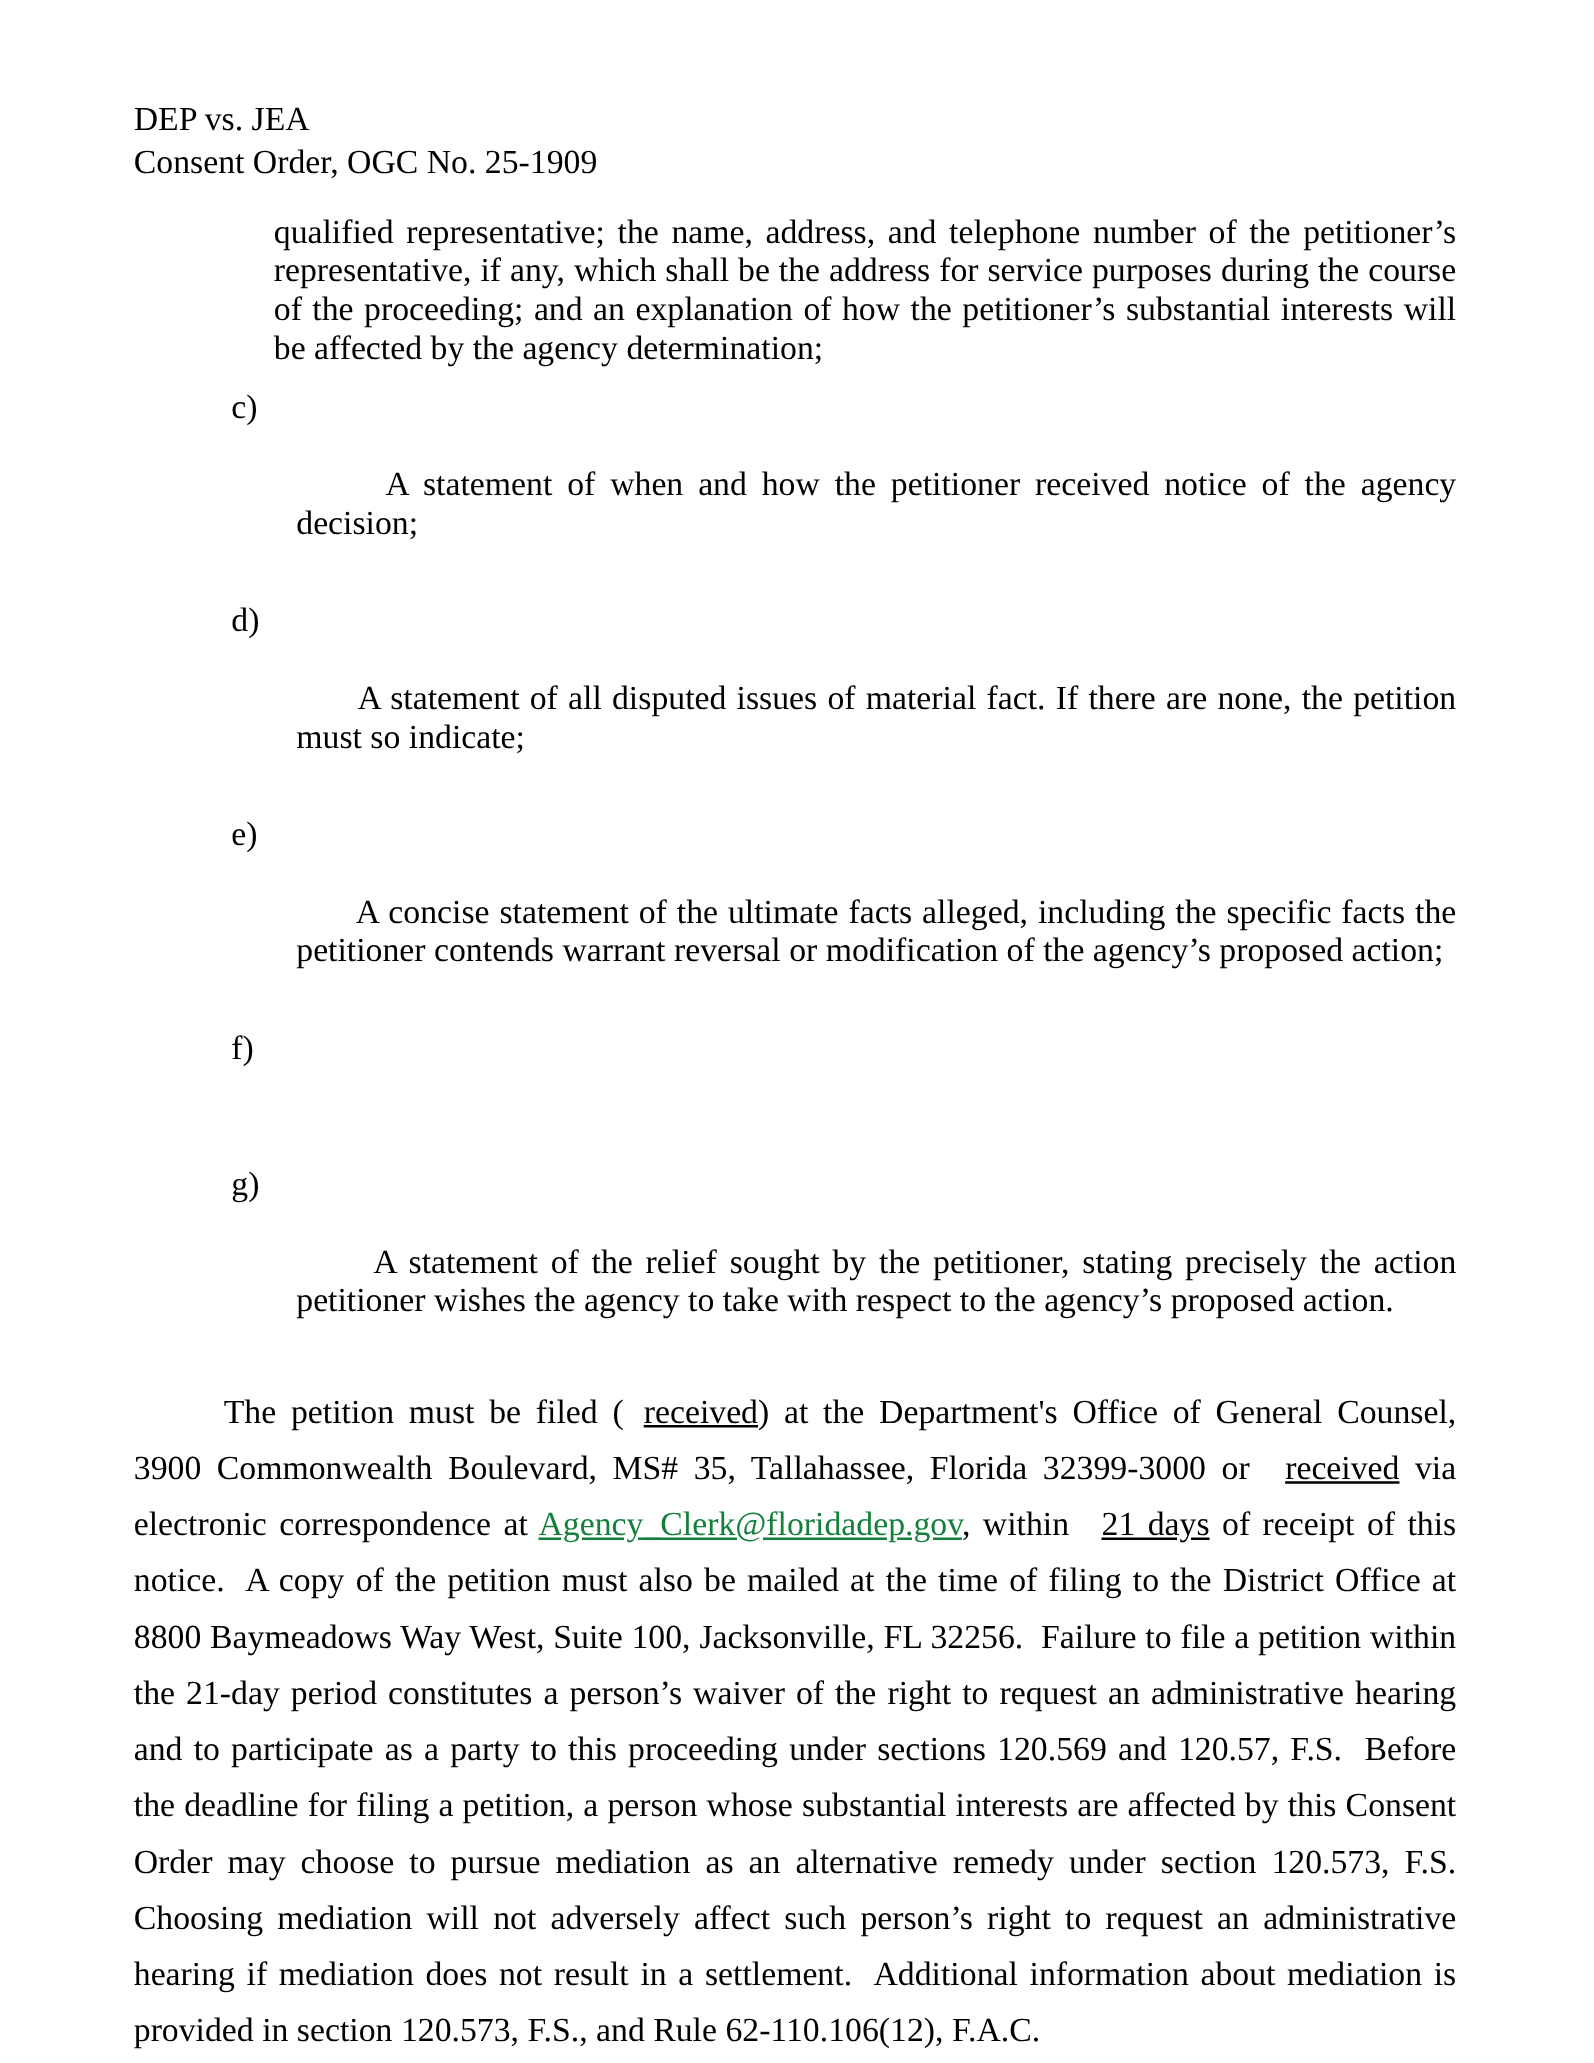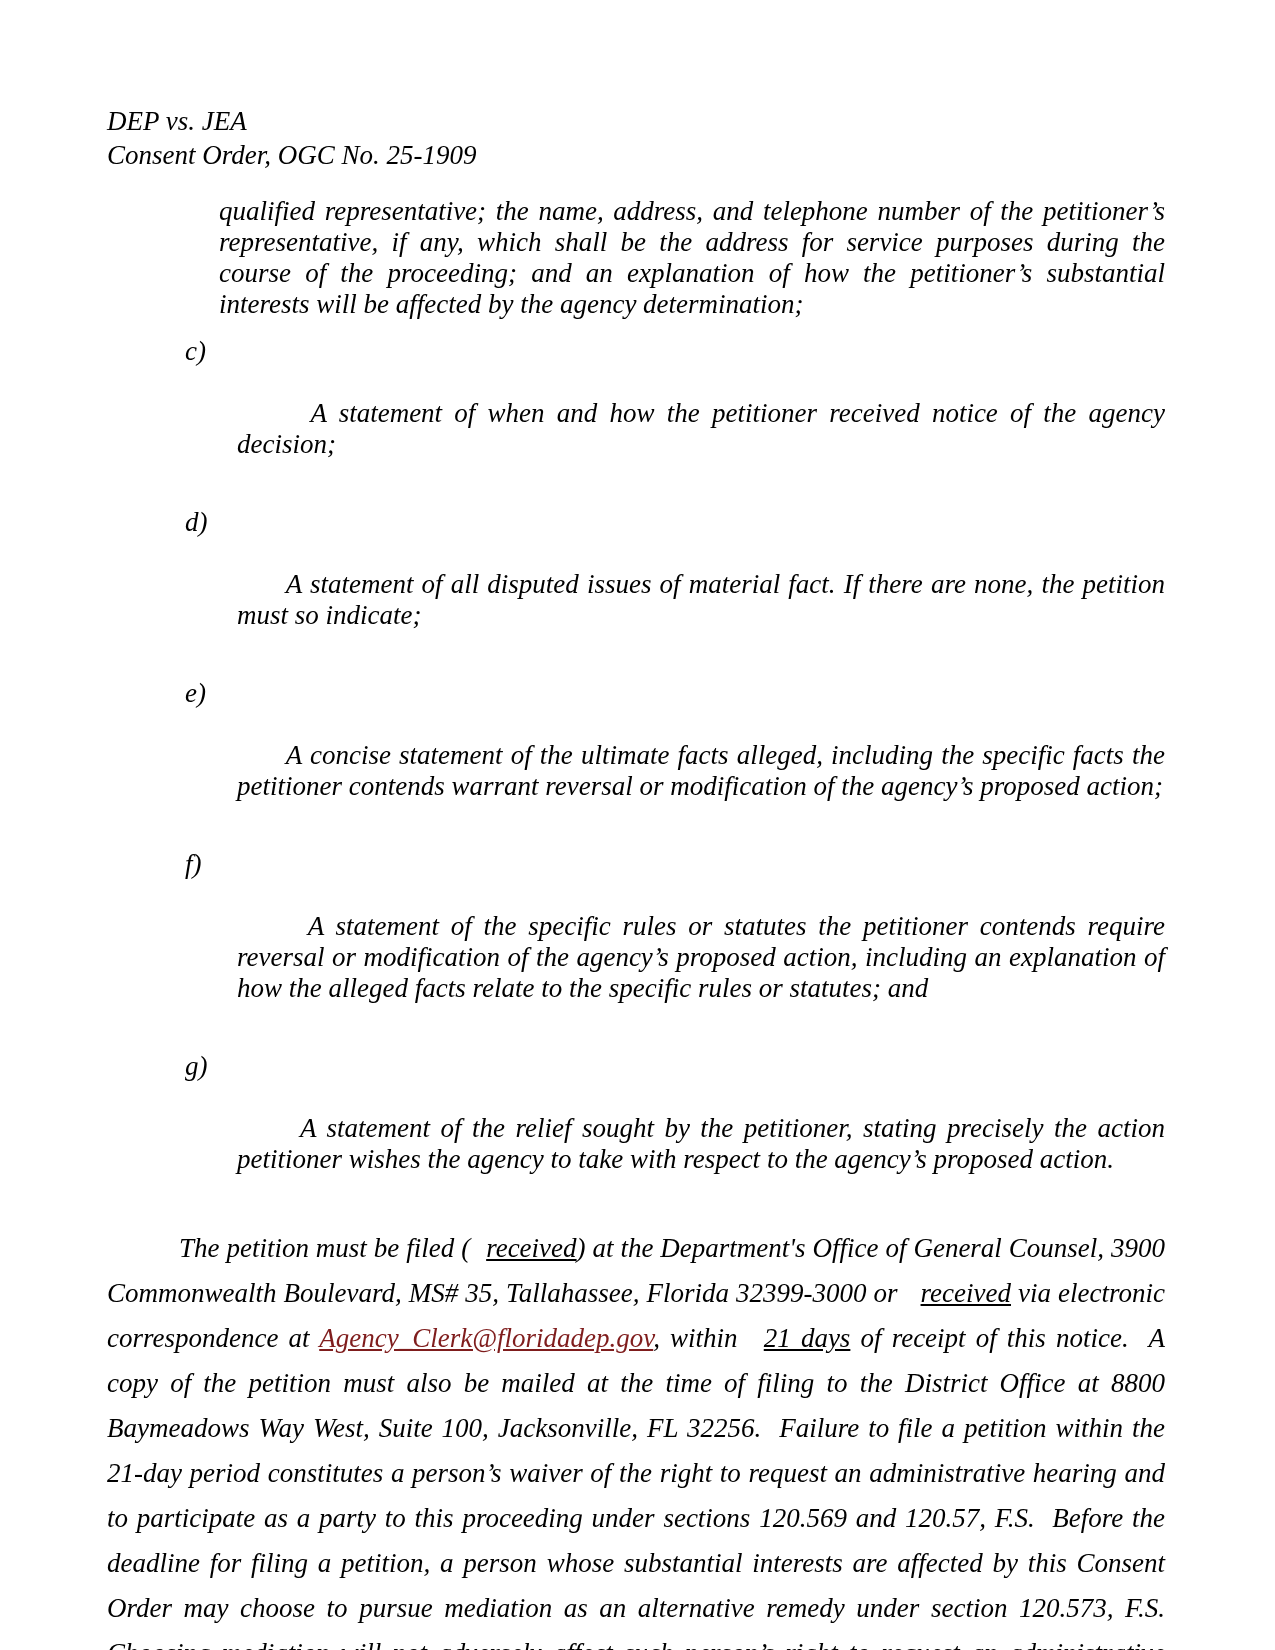--- a/index.html
+++ b/index.html
@@ -12,23 +12,22 @@
     font-size: 27px;
     position: relative;
     overflow: hidden;
     box-sizing: border-box;
   }
   .page {
     position: absolute;
     top: 0; left: 0;
     width: 1275px;
     height: 1650px;
-    padding: 104px 110px 0 107px;
+    padding: 78px 110px 0 107px;
     box-sizing: border-box;
-    font-style: italic;
   }
   .hdr div {
     line-height: 34px;
     white-space: pre-wrap;
   }
   .cont-para {
     margin: 24px 0 0 112px;
     text-align: justify;
     line-height: 31px;
     white-space: pre-wrap;
@@ -54,21 +53,21 @@
   }
   .body-para {
     margin: 20px 0 0 0;
     text-align: justify;
     line-height: 45px;
     text-indent: 72px;
     white-space: pre-wrap;
   }
   .u { text-decoration: underline; margin-left: 16px; }
   a.doc-link {
-    color: #7f1d1d;
+    color: #15803d;
     text-decoration: underline;
     cursor: pointer;
   }
 </style>
 </head>
 <body>
 
 <div class="page">
 
   <div class="hdr">
@@ -86,21 +85,20 @@
     <li>
       <span class="ltr">d)</span>
       <span>A statement of all disputed issues of material fact. If there are none, the petition must so indicate;</span>
     </li>
     <li>
       <span class="ltr">e)</span>
       <span>A concise statement of the ultimate facts alleged, including the specific facts the petitioner contends warrant reversal or modification of the agency’s proposed action;</span>
     </li>
     <li>
       <span class="ltr">f)</span>
-      <span>A statement of the specific rules or statutes the petitioner contends require reversal or modification of the agency’s proposed action, including an explanation of how the alleged facts relate to the specific rules or statutes; and</span>
     </li>
     <li>
       <span class="ltr">g)</span>
       <span>A statement of the relief sought by the petitioner, stating precisely the action petitioner wishes the agency to take with respect to the agency’s proposed action.</span>
     </li>
   </ol>
 
   <p class="body-para"><span>The petition must be filed (</span><span class="u">received</span><span>) at the Department's Office of General Counsel, 3900 Commonwealth Boulevard, MS# 35, Tallahassee, Florida 32399-3000 or </span><span class="u">received</span><span> via electronic correspondence at </span><a class="doc-link">Agency_Clerk@floridadep.gov</a><span>, within </span><span class="u">21 days</span><span> of receipt of this notice.  A copy of the petition must also be mailed at the time of filing to the District Office at 8800 Baymeadows Way West, Suite 100, Jacksonville, FL 32256.  Failure to file a petition within the 21-day period constitutes a person’s waiver of the right to request an administrative hearing and to participate as a party to this proceeding under sections 120.569 and 120.57, F.S.  Before the deadline for filing a petition, a person whose substantial interests are affected by this Consent Order may choose to pursue mediation as an alternative remedy under section 120.573, F.S.  Choosing mediation will not adversely affect such person’s right to request an administrative hearing if mediation does not result in a settlement.  Additional information about mediation is provided in section 120.573, F.S., and Rule 62-110.106(12), F.A.C.</span></p>
 
 </div>

